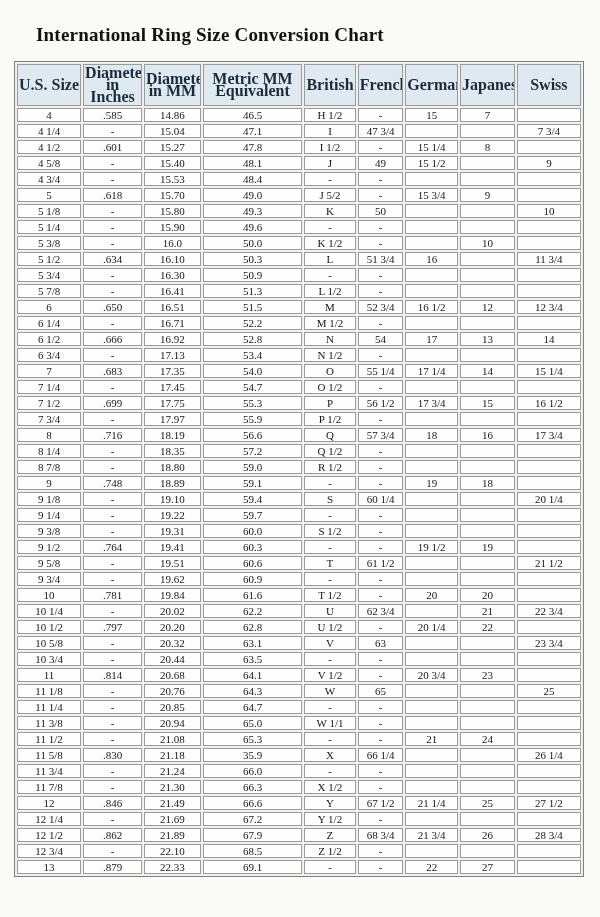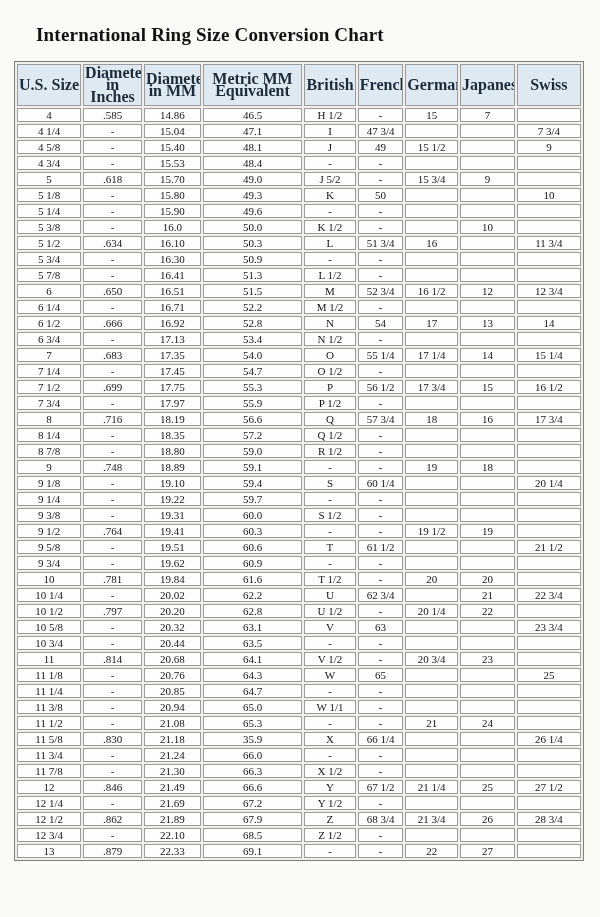--- a/index.html
+++ b/index.html
@@ -115,20 +115,31 @@
           <td>-</td>
           <td>15.04</td>
           <td>47.1</td>
           <td>I</td>
           <td>47 3/4</td>
           <td></td>
           <td></td>
           <td>7 3/4</td>
         </tr>
         <tr>
+          <td>4 1/2</td>
+          <td>.601</td>
+          <td>15.27</td>
+          <td>47.8</td>
+          <td>I 1/2</td>
+          <td>-</td>
+          <td>15 1/4</td>
+          <td>8</td>
+          <td></td>
+        </tr>
+        <tr>
           <td>4 5/8</td>
           <td>-</td>
           <td>15.40</td>
           <td>48.1</td>
           <td>J</td>
           <td>49</td>
           <td>15 1/2</td>
           <td></td>
           <td>9</td>
         </tr>

